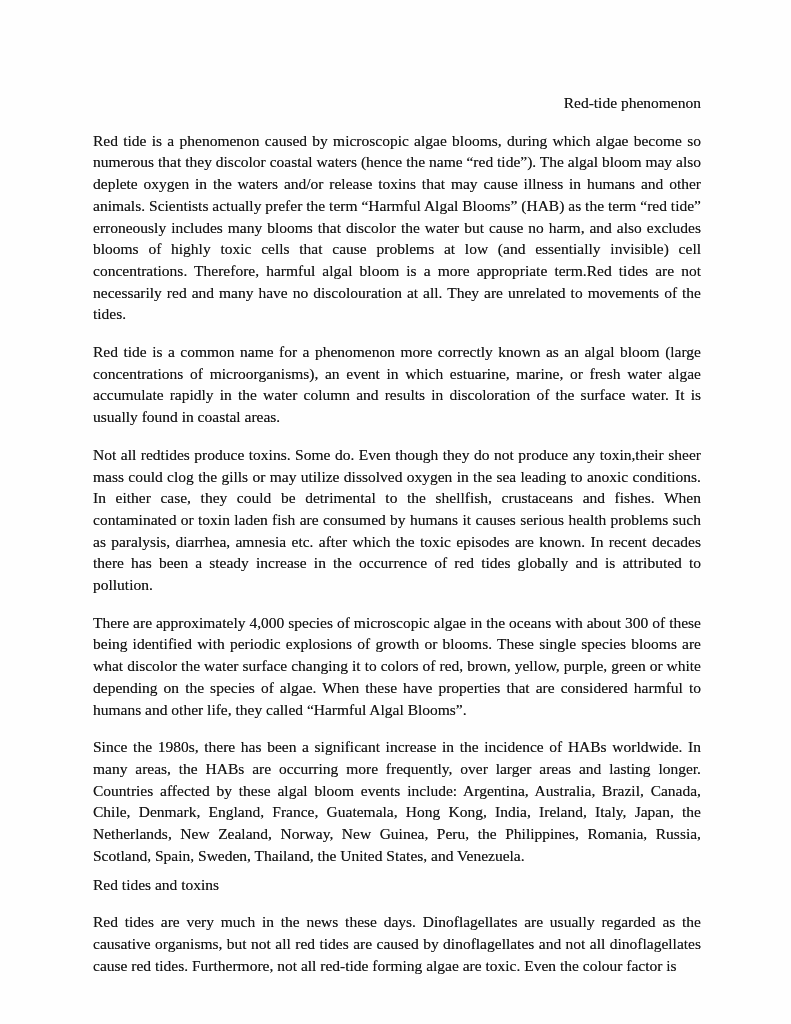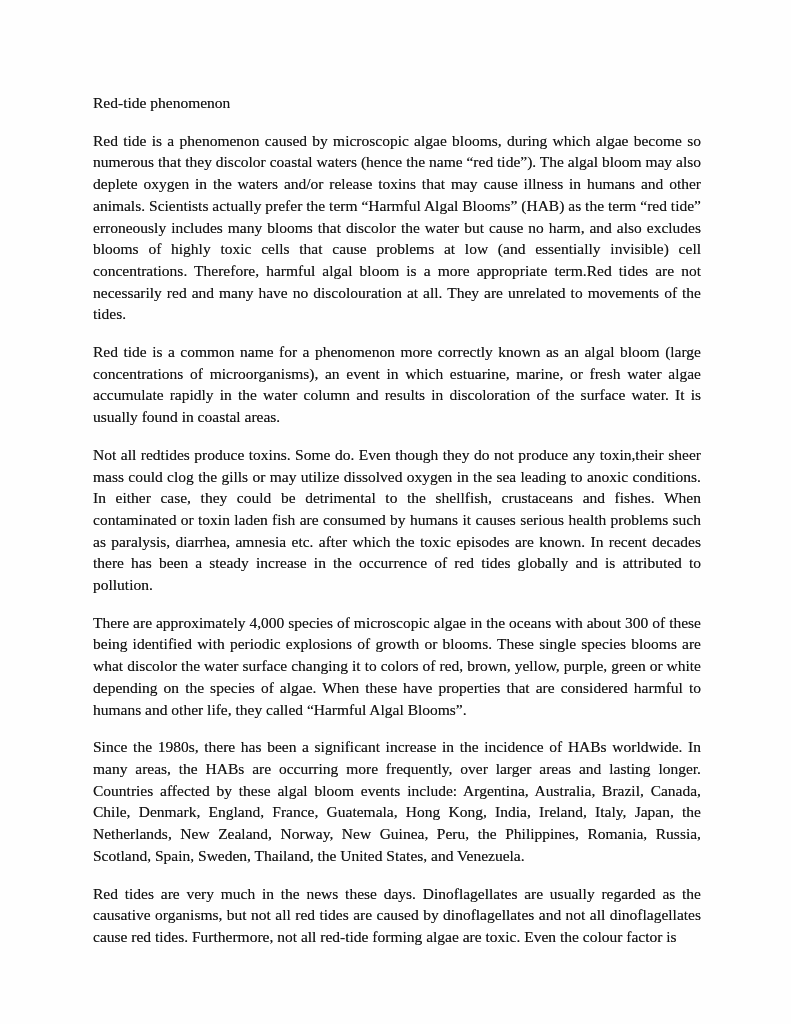--- a/index.html
+++ b/index.html
@@ -19,21 +19,21 @@
   .content {
     position: absolute;
     left: 93px;
     top: 92px;
     width: 608px;
   }
   .doc-title {
     font-size: 15.5px;
     font-weight: normal;
     line-height: 21.7px;
-    text-align: left;
+    text-align: right;
     margin: 0 0 13px 0;
     text-shadow: 0 0 0.4px rgba(0,0,0,0.55);
   }
   .para {
     font-size: 15.5px;
     line-height: 21.7px;
     text-align: justify;
     margin: 16px 0 7px 0;
     text-shadow: 0 0 0.4px rgba(0,0,0,0.55);
   }
@@ -50,15 +50,16 @@
 <body>
 
 <div class="page">
   <div class="content">
     <h1 class="doc-title">Red-tide phenomenon</h1>
     <p class="para">Red tide is a phenomenon caused by microscopic algae blooms, during which algae become so numerous that they discolor coastal waters (hence the name “red tide”). The algal bloom may also deplete oxygen in the waters and/or release toxins that may cause illness in humans and other animals. Scientists actually prefer the term “Harmful Algal Blooms” (HAB) as the term “red tide” erroneously includes many blooms that discolor the water but cause no harm, and also excludes blooms of highly toxic cells that cause problems at low (and essentially invisible) cell concentrations. Therefore, harmful algal bloom is a more appropriate term.Red tides are not necessarily red and many have no discolouration at all. They are unrelated to movements of the tides.</p>
     <p class="para">Red tide is a common name for a phenomenon more correctly known as an algal bloom (large concentrations of microorganisms), an event in which estuarine, marine, or fresh water algae accumulate rapidly in the water column and results in discoloration of the surface water. It is usually found in coastal areas.</p>
     <p class="para">Not all redtides produce toxins. Some do. Even though they do not produce any toxin,their sheer mass could clog the gills or may utilize dissolved oxygen in the sea leading to anoxic conditions. In either case, they could be detrimental to the shellfish, crustaceans and fishes. When contaminated or toxin laden fish are consumed by humans it causes serious health problems such as paralysis, diarrhea, amnesia etc. after which the toxic episodes are known. In recent decades there has been a steady increase in the occurrence of red tides globally and is attributed to pollution.</p>
     <p class="para">There are approximately 4,000 species of microscopic algae in the oceans with about 300 of these being identified with periodic explosions of growth or blooms. These single species blooms are what discolor the water surface changing it to colors of red, brown, yellow, purple, green or white depending on the species of algae. When these have properties that are considered harmful to humans and other life, they called “Harmful Algal Blooms”.</p>
     <p class="para">Since the 1980s, there has been a significant increase in the incidence of HABs worldwide. In many areas, the HABs are occurring more frequently, over larger areas and lasting longer. Countries affected by these algal bloom events include: Argentina, Australia, Brazil, Canada, Chile, Denmark, England, France, Guatemala, Hong Kong, India, Ireland, Italy, Japan, the Netherlands, New Zealand, Norway, New Guinea, Peru, the Philippines, Romania, Russia, Scotland, Spain, Sweden, Thailand, the United States, and Venezuela.</p>
+    <h2 class="section-heading">Red tides and toxins</h2>
     <p class="para">Red tides are very much in the news these days. Dinoflagellates are usually regarded as the causative organisms, but not all red tides are caused by dinoflagellates and not all dinoflagellates cause red tides. Furthermore, not all red-tide forming algae are toxic. Even the colour factor is</p>
   </div>
 </div>
 
 </body></html>

